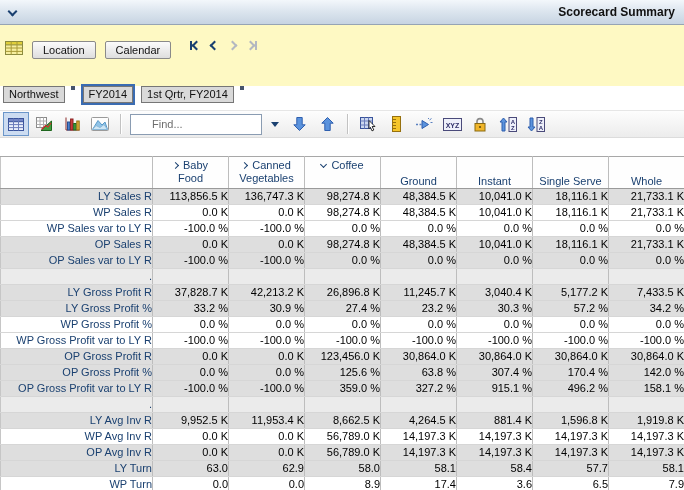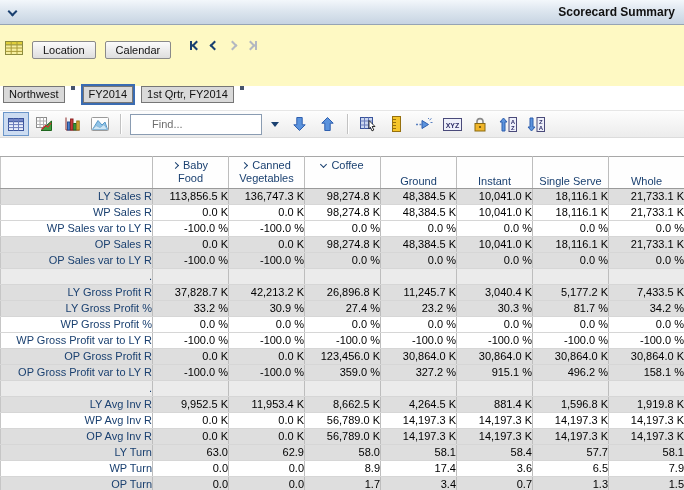--- a/index.html
+++ b/index.html
@@ -344,21 +344,21 @@
           <td class="val">5,177.2 K</td>
           <td class="val">7,433.5 K</td>
         </tr>
         <tr class="r-g">
           <td class="label">LY Gross Profit %</td>
           <td class="val">33.2 %</td>
           <td class="val">30.9 %</td>
           <td class="val">27.4 %</td>
           <td class="val">23.2 %</td>
           <td class="val">30.3 %</td>
-          <td class="val">81.7 %</td>
+          <td class="val">57.2 %</td>
           <td class="val">34.2 %</td>
         </tr>
         <tr class="r-w">
           <td class="label">WP Gross Profit %</td>
           <td class="val">0.0 %</td>
           <td class="val">0.0 %</td>
           <td class="val">0.0 %</td>
           <td class="val">0.0 %</td>
           <td class="val">0.0 %</td>
           <td class="val">0.0 %</td>
@@ -376,20 +376,30 @@
         </tr>
         <tr class="r-g">
           <td class="label">OP Gross Profit R</td>
           <td class="val">0.0 K</td>
           <td class="val">0.0 K</td>
           <td class="val">123,456.0 K</td>
           <td class="val">30,864.0 K</td>
           <td class="val">30,864.0 K</td>
           <td class="val">30,864.0 K</td>
           <td class="val">30,864.0 K</td>
+        </tr>
+        <tr class="r-g">
+          <td class="label">OP Gross Profit %</td>
+          <td class="val">0.0 %</td>
+          <td class="val">0.0 %</td>
+          <td class="val">125.6 %</td>
+          <td class="val">63.8 %</td>
+          <td class="val">307.4 %</td>
+          <td class="val">170.4 %</td>
+          <td class="val">142.0 %</td>
         </tr>
         <tr class="r-g">
           <td class="label">OP Gross Profit var to LY R</td>
           <td class="val">-100.0 %</td>
           <td class="val">-100.0 %</td>
           <td class="val">359.0 %</td>
           <td class="val">327.2 %</td>
           <td class="val">915.1 %</td>
           <td class="val">496.2 %</td>
           <td class="val">158.1 %</td>

